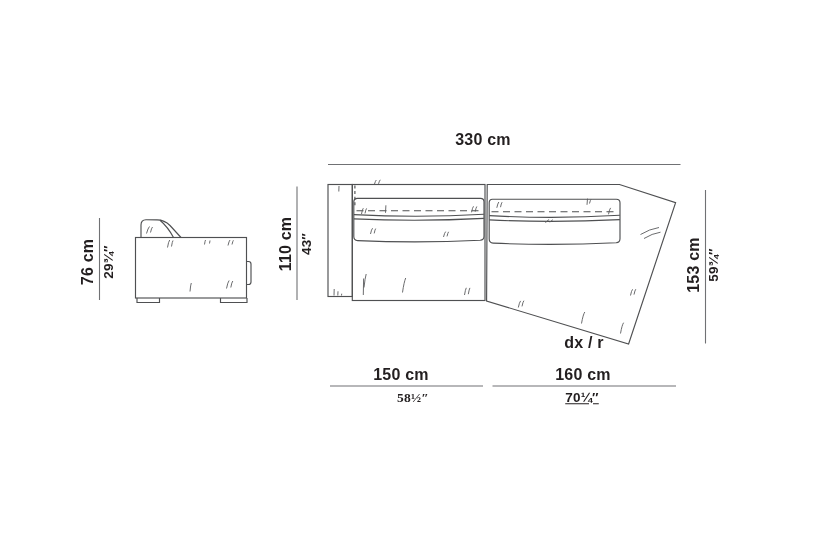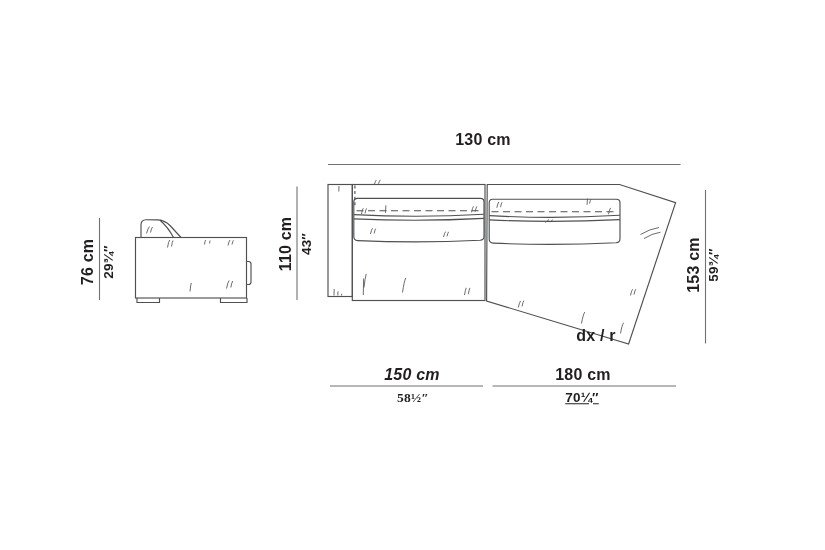--- a/index.html
+++ b/index.html
@@ -142,28 +142,28 @@
         <path d="M620.5,333.5 q1.5,-8.5 3.1,-10.8"></path>
         <path d="M630.5,295.5 q1,-5 2.1,-6.2"></path>
         <path d="M634,294.6 q0.9,-4.4 1.8,-5.4"></path>
       </g>
     </g>
   </svg>
 
   <div class="lbl rot cm-big" style="left:88px;  top:262px;">76 cm</div>
   <div class="lbl rot inch" style="left:108.5px; top:262px;">29¾″</div>
 
-  <div class="lbl cm-big" style="left:483px; top:140px;">130 cm</div>
+  <div class="lbl cm-big" style="left:483px; top:140px;">330 cm</div>
 
   <div class="lbl rot cm-big" style="left:285.5px; top:243.5px;">110 cm</div>
   <div class="lbl rot inch" style="left:306.5px; top:243.5px;">43″</div>
 
   <div class="lbl rot cm-big" style="left:694px; top:264.5px;">153 cm</div>
   <div class="lbl rot inch" style="left:714px; top:264.5px;">59¾″</div>
 
-  <div class="lbl cm-big" style="left:412px; top:374.5px;font-style:italic;">150 cm</div>
+  <div class="lbl cm-big" style="left:401px; top:374.5px;">150 cm</div>
   <div class="lbl inch" style="left:413px; top:397.5px;font-family:Liberation Serif, serif;">58½″</div>
 
-  <div class="lbl cm-big" style="left:584px; top:336px;margin-left:12px;">dx / r</div>
-  <div class="lbl cm-big" style="left:583px; top:375px;">180 cm</div>
+  <div class="lbl cm-big" style="left:584px; top:343px;">dx / r</div>
+  <div class="lbl cm-big" style="left:583px; top:375px;">160 cm</div>
   <div class="lbl inch" style="left:582px; top:397.5px;text-decoration:underline;">70¼″</div>
 
 </div>
 
 </body></html>

